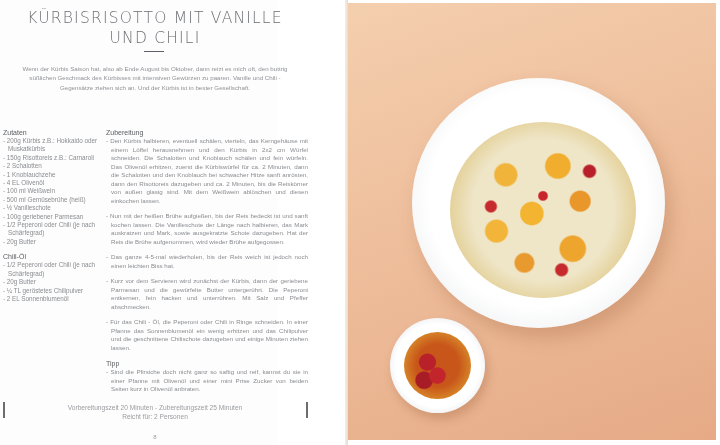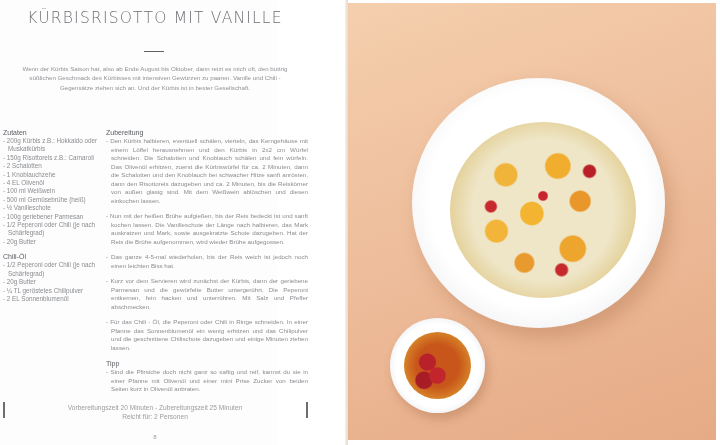--- a/index.html
+++ b/index.html
@@ -56,20 +56,21 @@
            radial-gradient(circle at 50% 65%, #c2262c 0 14%, transparent 16%),
            radial-gradient(circle at 30% 72%, #a81c25 0 12%, transparent 14%),
            radial-gradient(circle, #c8561a 0 45%, #d8892a 75%, #e0a040 100%); }
 </style>
 </head>
 <body>
 
 <div class="left-page">
   <h1 class="title">
     <span>KÜRBISRISOTTO MIT VANILLE</span><br>
+    <span>UND CHILI</span>
   </h1>
   <div class="title-rule"></div>
   <p class="intro">Wenn der Kürbis Saison hat, also ab Ende August bis Oktober, dann reizt es mich oft, den buttrig süßlichen Geschmack des Kürbisses mit intensiven Gewürzen zu paaren.  Vanille und Chili - Gegensätze ziehen sich an. Und der Kürbis ist in bester Gesellschaft.</p>
 
   <div class="col-ing">
     <div class="sec-head">Zutaten</div>
     <div class="ing-list">
       <div>- 200g Kürbis z.B.: Hokkaido oder Muskatkürbis</div>
       <div>- 150g Risottoreis z.B.: Carnaroli</div>
       <div>- 2 Schalotten</div>

